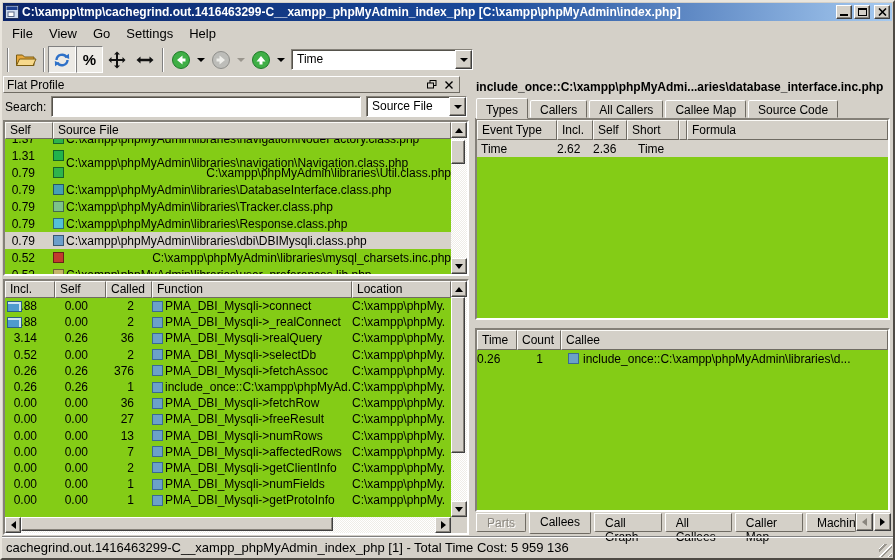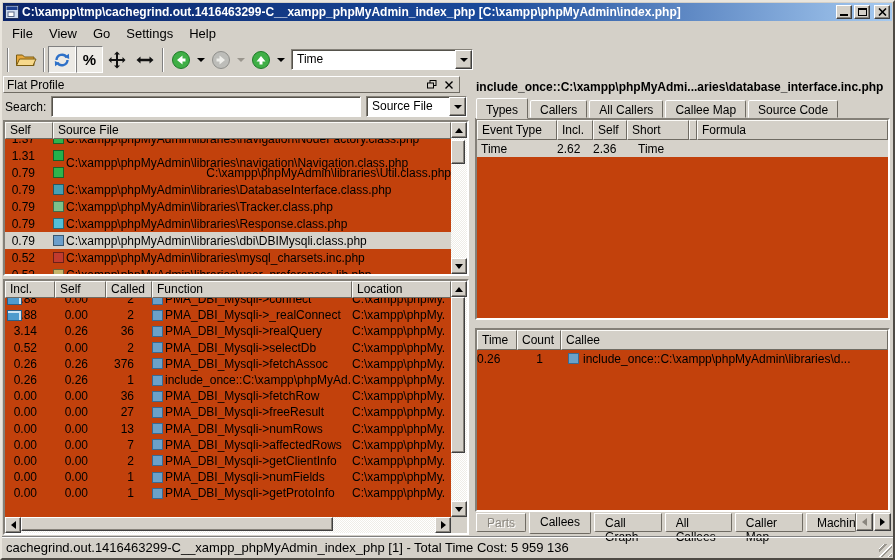--- a/index.html
+++ b/index.html
@@ -47,30 +47,30 @@
   .dock-title { height:17px; display:flex; align-items:center; border:1px solid; border-color:#fff #6f6b63 #6f6b63 #fff; padding:0 3px; margin:1px 10px 0 1px; }
   .dock-title .dtext { flex:1; font-size:12px; }
   .dock-btn { width:15px; height:13px; display:flex; align-items:center; justify-content:center; margin-left:2px; }
 
   .search-row { height:27px; display:flex; align-items:center; padding:0 3px; gap:5px; }
   .search-row label { font-size:12px; }
   .search-input { flex:1; height:21px; border:1px solid; border-color:#848078 #fff #fff #848078; box-shadow:inset 1px 1px 0 #55524b; background:#fff; font-family:"Liberation Sans",sans-serif; font-size:12px; padding:0 4px; outline:none; }
   .grp-combo { width:101px; }
 
   
-  .frame { position:relative; border:2px solid; border-color:#848078 #fff #fff #848078; background:#c2410c; margin:0 1px; overflow:hidden; }
+  .frame { position:relative; border:2px solid; border-color:#848078 #fff #fff #848078; background:#84cc16; margin:0 1px; overflow:hidden; }
   .src-frame { height:156px; }
   .fn-frame { flex:1; margin-top:3px; margin-bottom:1px; }
 
   .hdr-row { position:absolute; top:0; left:0; right:16px; height:17px; display:flex; z-index:3; }
   .hdr-cell { background:#d4d0c8; border:1px solid; border-color:#fbfaf7 #6f6b63 #6f6b63 #fbfaf7; font-size:12px; padding:0 4px; white-space:nowrap; overflow:hidden; line-height:15px; }
 
   .rows-view { position:absolute; left:0; right:16px; overflow:hidden; }
   .src-rows { top:17px; bottom:0; }
-  .fn-rows { top:10px; bottom:16px; }
+  .fn-rows { top:17px; bottom:16px; }
 
   .lrow { height:17px; display:flex; align-items:center; white-space:nowrap; }
   .lrow.sel { background:#d6d2ca; }
   .frow { height:16.2px; display:flex; align-items:center; white-space:nowrap; }
   .cell { overflow:hidden; flex-shrink:0; }
   .num { text-align:right; padding-right:18px; }
   .sq { width:11px; height:11px; flex-shrink:0; border:1px solid rgba(0,0,0,.45); margin-right:2px; }
   .sq-blue { background:#6ba1c9; border-color:#3a6a92; }
   .bar-ic { position:absolute; left:2px; top:2px; width:15px; height:11px; background:#4f9bcd; border:1px solid #2c5f86; box-shadow:inset -2px 2px 0 #cfe4f2; }
   .txtcell { flex-shrink:1; }
@@ -284,21 +284,21 @@
               <span class="cell txtcell" style="flex: 1 1 0%;">C:\xampp\phpMyAdmin\libraries\Response.class.php</span>
             </div>
             <div class="lrow sel">
               <span class="cell num" style="width: 48px;">0.79</span>
               <span class="sq" style="background: rgb(107, 158, 203);"></span>
               <span class="cell txtcell" style="flex: 1 1 0%;">C:\xampp\phpMyAdmin\libraries\dbi\DBIMysqli.class.php</span>
             </div>
             <div class="lrow">
               <span class="cell num" style="width: 48px;">0.52</span>
               <span class="sq" style="background: rgb(194, 59, 46);"></span>
-              <span class="cell txtcell" style="flex: 1 1 0%;">C:\xampp\phpMyAdmin\libraries\mysql_charsets.inc.php</span>
+              <span class="cell txtcell" style="flex: 1 1 0%; text-align: right;">C:\xampp\phpMyAdmin\libraries\mysql_charsets.inc.php</span>
             </div>
             <div class="lrow">
               <span class="cell num" style="width: 48px;">0.52</span>
               <span class="sq" style="background: rgb(197, 181, 107);"></span>
               <span class="cell txtcell" style="flex: 1 1 0%;">C:\xampp\phpMyAdmin\libraries\user_preferences.lib.php</span>
             </div>
           </div>
         <div class="vscroll src-vscroll">
           <span class="sb-btn">
               <span class="tri up"></span>
@@ -489,21 +489,21 @@
         <span class="tab">All Callers</span>
         <span class="tab">Callee Map</span>
         <span class="tab">Source Code</span>
       </div>
 
       <div class="frame types-frame">
         <div class="rp-hdr-row">
           <span class="hdr-cell" style="width:80px">Event Type</span>
           <span class="hdr-cell" style="width:36px">Incl.</span>
           <span class="hdr-cell" style="width:34px">Self</span>
-          <span class="hdr-cell" style="width:62px">Short</span>
+          <span class="hdr-cell" style="width:52px">Short</span>
           <span class="hdr-cell" style="width:8px;padding:0"></span>
           <span class="hdr-cell" style="flex:1">Formula</span>
         </div>
         <div class="rp-row sel">
           <span class="cell" style="width:80px;padding-left:4px">Time</span>
           <span class="cell num" style="width:36px">2.62</span>
           <span class="cell num" style="width:34px">2.36</span>
           <span class="cell" style="width:50px;padding-left:11px">Time</span>
         </div>
       </div>

